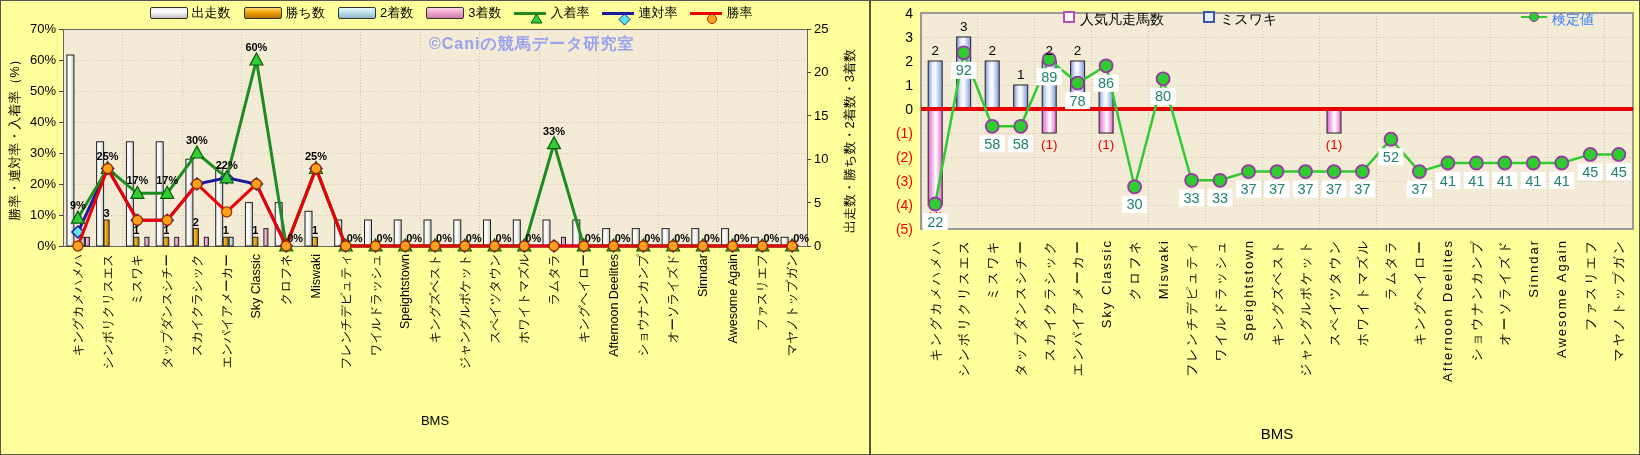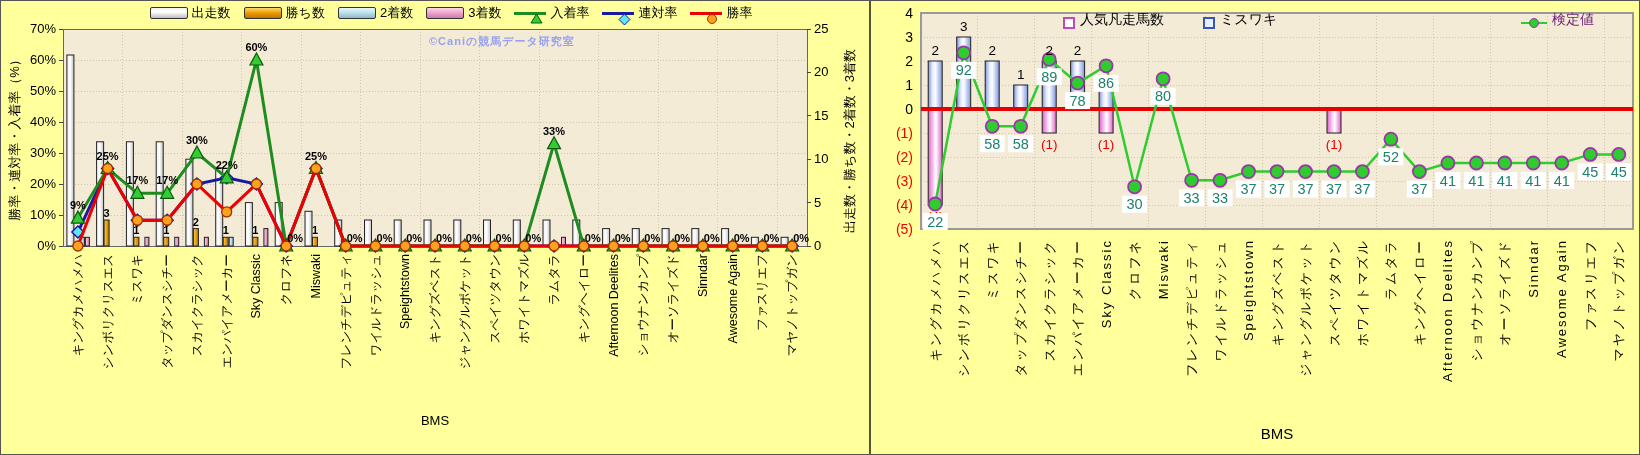--- a/index.html
+++ b/index.html
@@ -5,36 +5,36 @@
   html,body{margin:0;padding:0;background:#e8e8e8;font-family:"Liberation Sans","DejaVu Sans",sans-serif;}
   #screen{position:relative;width:1640px;height:455px;background:#FFFF9C;border:1px solid #555;box-sizing:border-box;overflow:hidden;}
   .panel{position:absolute;top:0;height:455px;}
   #panel-left{left:0;width:870px;border-right:2px solid #55553a;box-sizing:border-box;}
   #panel-right{left:872px;width:768px;}
   svg{position:absolute;left:0;top:0;}
   svg text{font-family:"Liberation Sans","DejaVu Sans",sans-serif;}
   .ytitle{position:absolute;white-space:nowrap;font-size:13px;color:#000;}
   .ytitle-left{left:14px;top:136px;transform:translate(-50%,-50%) rotate(-90deg);}
   .ytitle-right{left:849px;top:140px;transform:translate(-50%,-50%) rotate(-90deg);}
-  .watermark{position:absolute;left:428px;top:33px;font-size:11px;font-weight:bold;color:#98A2EE;letter-spacing:1px;white-space:nowrap;}
+  .watermark{position:absolute;left:428px;top:33px;font-size:16px;font-weight:bold;color:#98A2EE;letter-spacing:1px;white-space:nowrap;}
   .legend{position:absolute;left:60px;top:3px;width:780px;display:flex;justify-content:center;align-items:center;gap:13px;font-size:13px;color:#000;}
   .legend-item{display:flex;align-items:center;gap:4px;white-space:nowrap;}
   .lg-bar{width:36px;height:10px;border:1px solid #333;border-radius:2px;}
   .lg-line{position:relative;width:32px;height:12px;}
   .lg-line .ln{position:absolute;left:0;right:0;top:5px;height:3px;}
   .lg-line .mk{position:absolute;left:50%;top:50%;transform:translate(-50%,-50%);}
   .bms{position:absolute;text-align:center;color:#000;}
   #bms-left{left:62px;width:744px;top:412px;font-size:13px;}
   #bms-right{left:48px;width:712px;top:424px;font-size:15px;}
   .legend-r{position:absolute;left:48px;top:10px;width:712px;height:20px;font-size:14px;}
-  .lr-item{position:absolute;display:flex;align-items:flex-end;gap:5px;white-space:nowrap;}
+  .lr-item{position:absolute;display:flex;align-items:flex-start;gap:5px;white-space:nowrap;}
   .sq{width:8px;height:8px;background:#fff;}
   .sq-pink{border:2px solid #BC4CBC;}
   .sq-blue{border:2px solid #3858B0;background:#E8EEFF;}
-  .lr-green{color:#701a75;}
+  .lr-green{color:#3b82f6;}
   .lg-gline{position:relative;width:26px;height:12px;}
   .lg-gline .ln{position:absolute;left:0;right:0;top:5px;height:2px;background:#2ECC2E;}
   .lg-gline .dot{position:absolute;left:50%;top:50%;transform:translate(-50%,-50%);width:8px;height:8px;border-radius:50%;background:#2ECC2E;border:1px solid #9C35A8;}
 </style>
 </head>
 <body>
 
 <div id="screen">
 
   <section class="panel" id="panel-left">

